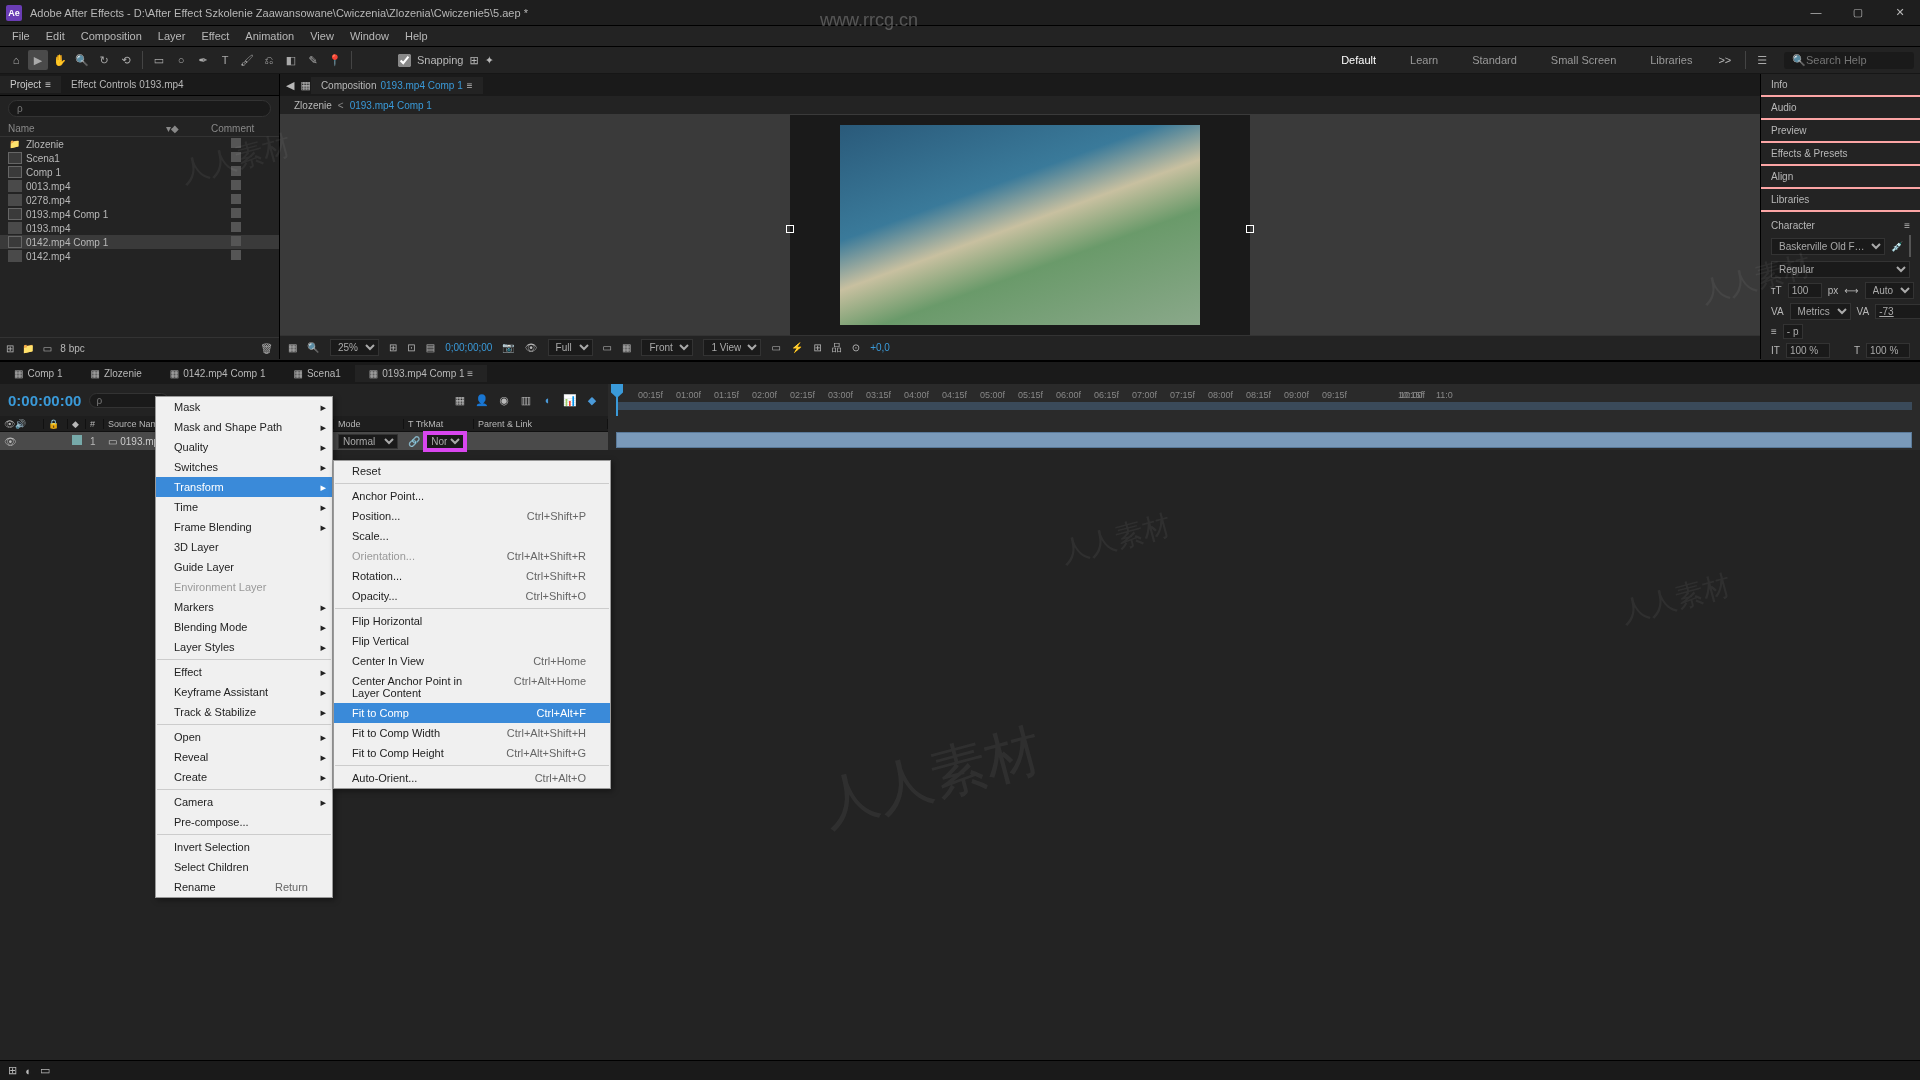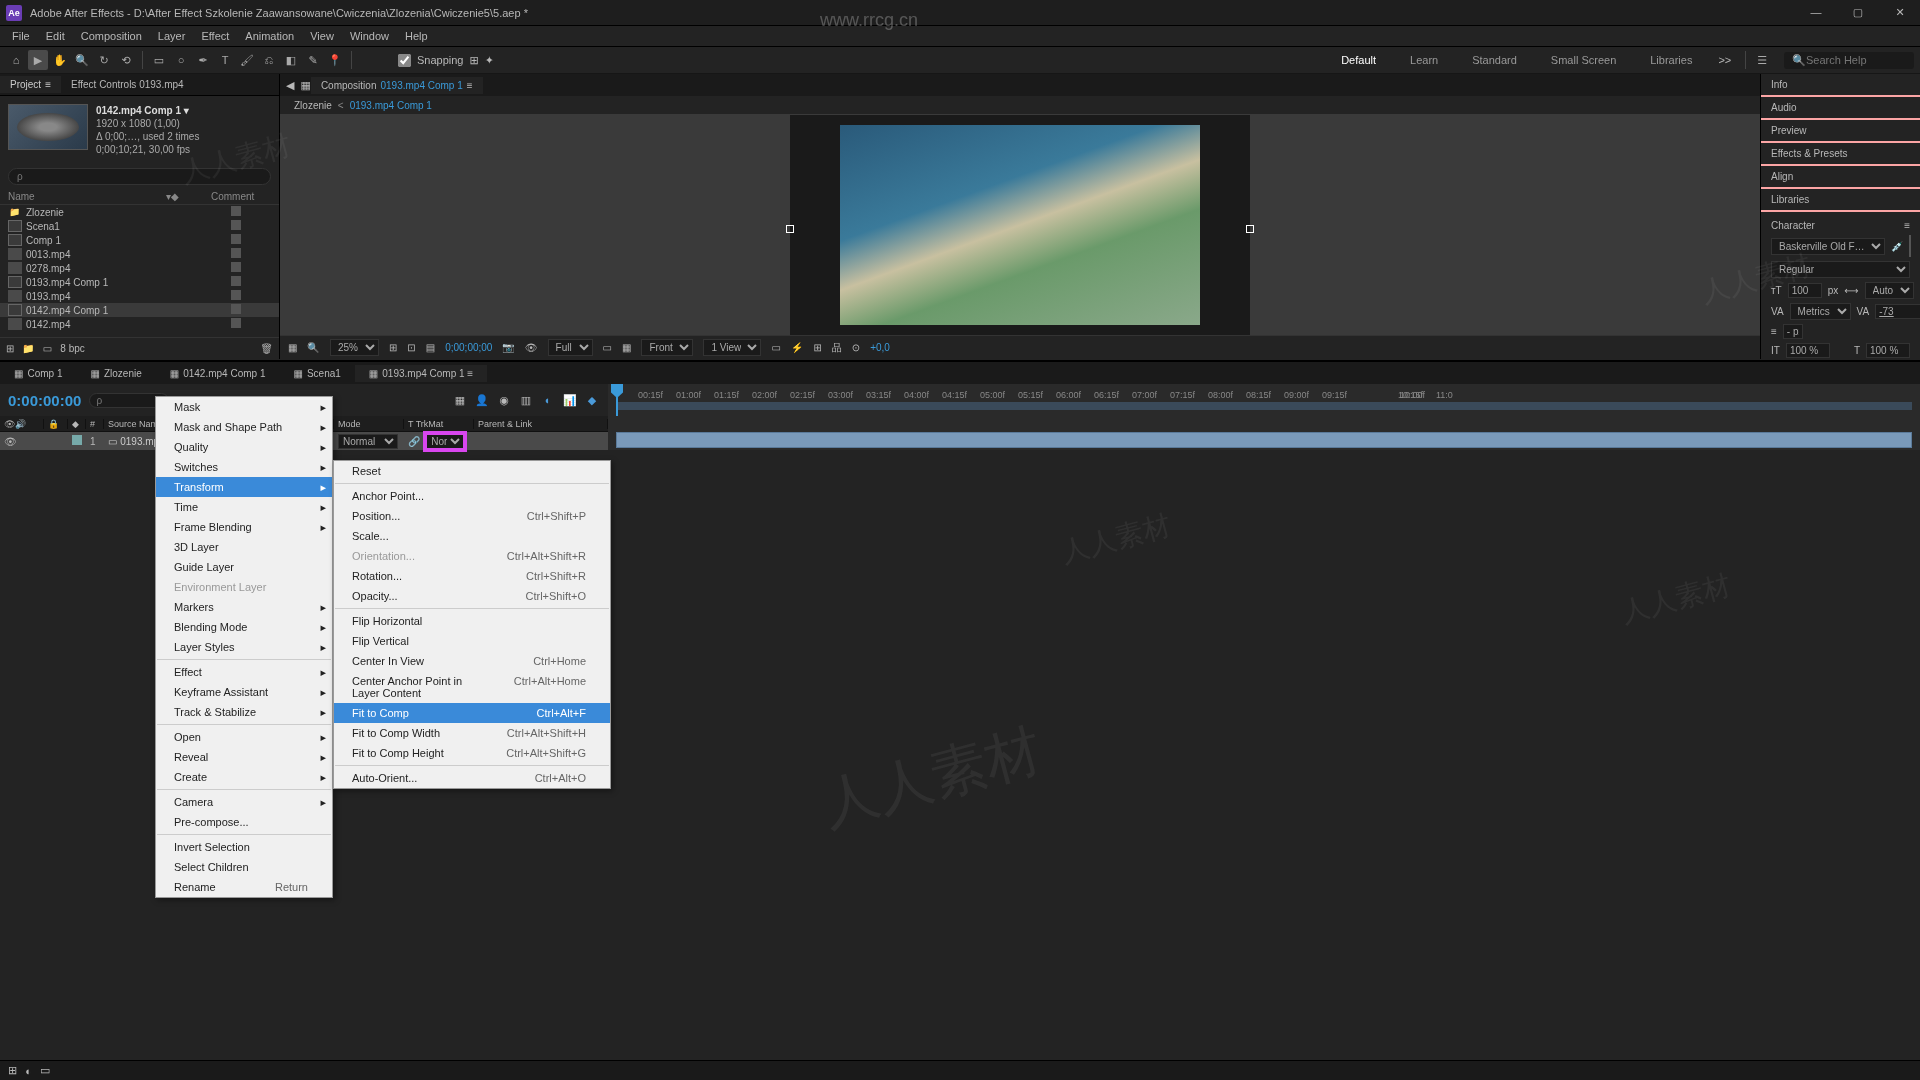--- a/index.html
+++ b/index.html
@@ -205,29 +205,20 @@
     <input placeholder="Search Help" style="">
   </div>
 </div>
 
 <div class="main">
 
   <div class="project-panel">
     <div class="panel-tabs">
       <div class="ptab active"><span>Project</span><span class="hamb">≡</span></div>
       <div class="ptab">Effect Controls  0193.mp4</div>
-    </div>
-    <div class="proj-header">
-      <div class="proj-thumb"></div>
-      <div class="proj-info">
-        <div class="pname">0142.mp4 Comp 1 ▾</div>
-        <div>1920 x 1080 (1,00)</div>
-        <div>Δ 0;00;…, used 2 times</div>
-        <div>0;00;10;21, 30,00 fps</div>
-      </div>
     </div>
     <div class="proj-search">
       <input placeholder="ρ" style="">
     </div>
     <div class="proj-list-head">
       <div class="name-col">
           <span>Name</span>
           <span style="margin-left:auto">▾</span>
         </div>
       <div class="tag-col">◆</div>

